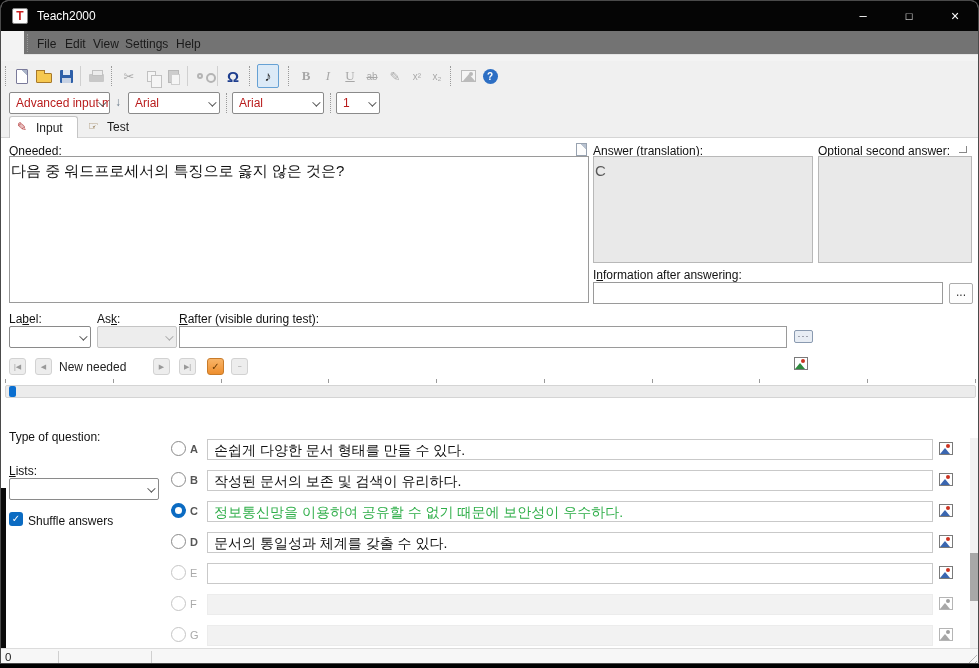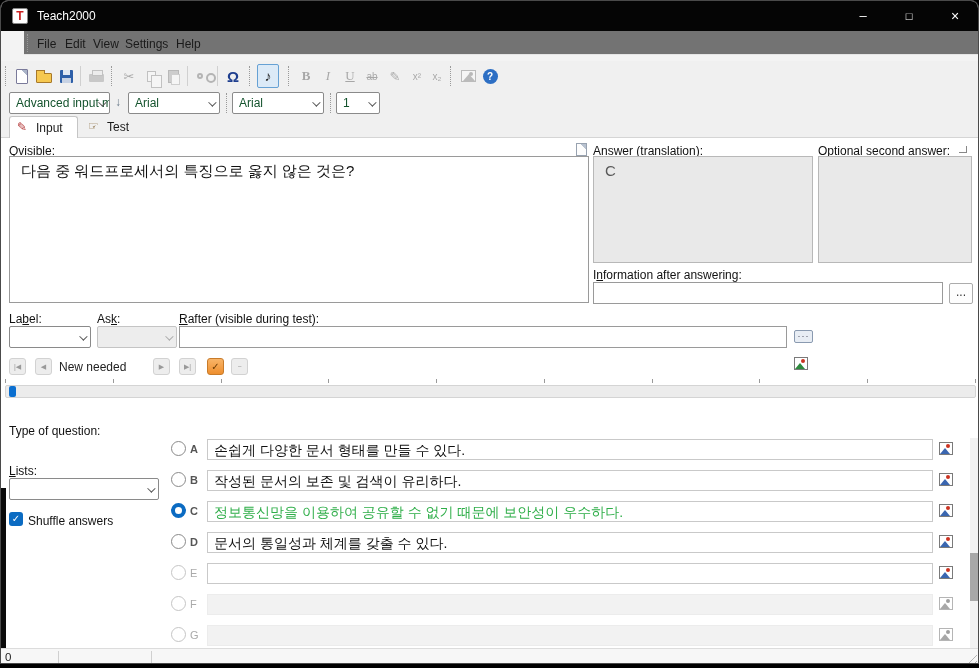--- a/index.html
+++ b/index.html
@@ -48,36 +48,36 @@
   .i-paste { position:relative; width:11px; height:13px; background:#b9915c; border:1px solid #7d5c2e;}
   .i-paste::before { content:""; position:absolute; left:2px; top:3px; width:7px; height:9px; background:#fff; border:1px solid #999;}
   .i-find { position:relative; width:6px; height:6px; border:2px solid #555; border-radius:50%; margin-right:7px;}
   .i-find::before { content:""; position:absolute; left:7px; top:-2px; width:6px; height:6px; border:2px solid #555; border-radius:50%;}
   .i-image { position:relative; width:15px; height:12px; background:#fff; border:1px solid #666;}
   .i-image::before { content:""; position:absolute; left:1px; bottom:0; border-left:6px solid transparent; border-right:6px solid transparent; border-bottom:7px solid #3a7a3a;}
   .i-image::after { content:""; position:absolute; right:2px; top:1px; width:4px; height:4px; border-radius:50%; background:#cc4422;}
   
   .comborow { position:absolute; left:0; top:90px; width:100%; height:25px; background:#f0f0f0;}
   .combo { position:absolute; top:1px; height:22px; background:#fff; border:1px solid #8a8a8a; border-radius:2px;
-           font-size:12px; color:#14532d; padding:3px 18px 0 6px; overflow:hidden; white-space:nowrap;}
+           font-size:12px; color:#b91c1c; padding:3px 18px 0 6px; overflow:hidden; white-space:nowrap;}
   .combo .chev, .select .chev { position:absolute; right:5px; top:8px; width:6px; height:6px; border-right:1px solid #555; border-bottom:1px solid #555; transform:rotate(45deg) translateY(-2px);}
   .font-arrow { position:absolute; top:4px; font-size:12px; color:#6a7a8a;}
   
   .tabbar { position:absolute; left:0; top:114px; width:100%; height:23px; background:#f0f0f0; border-bottom:1px solid #d5d5d5;}
   .tab { position:absolute; top:1px; height:22px; font-size:12px; color:#1a1a1a; padding:4px 10px 0 26px;}
   .tab.active { background:#fff; border:1px solid #c5c5c5; border-bottom:none; border-radius:3px 3px 0 0;}
   .tab .ticon { position:absolute; left:7px; top:3px; font-size:12px;}
   .ticon-pen { color:#b03030; } .ticon-hand { color:#806030; }
   
   .main { position:absolute; left:0; top:137px; width:100%; height:510px; background:#fff;}
   .flabel { position:absolute; font-size:12px; color:#111;}
   .flabel u { text-decoration:underline; }
   .doc-icon { position:absolute; width:11px; height:13px; background:#fdfdfd; border:1px solid #98a2b0;
               background:linear-gradient(225deg,#b8c2d0 0 4px,#fdfdfd 4px);}
-  .bigbox { position:absolute; border:1px solid #9a9a9a; background:#fff; font-size:15px; color:#111; padding:5px 11px;}
+  .bigbox { position:absolute; border:1px solid #9a9a9a; background:#fff; font-size:15px; color:#111; padding:5px 1px;}
   .bigbox.dis { background:#e9e9e9; border-color:#b8b8b8; color:#5a5a5a;}
   .corner-mark { position:absolute; width:8px; height:7px; border-right:1px solid #888; border-bottom:1px solid #888;}
   .tfield { position:absolute; height:22px; border:1px solid #9a9a9a; background:#fff; font-size:12px; padding:4px 6px; color:#111;}
   .more-btn { position:absolute; width:24px; height:21px; background:#fdfdfd; border:1px solid #ababab; border-radius:2px;
               font-size:12px; color:#333; text-align:center; line-height:16px;}
   .select { position:absolute; height:22px; background:#fff; border:1px solid #8a8a8a; border-radius:2px; font-size:12px;
             padding:20px 18px 0 6px; white-space:nowrap; overflow:hidden;}
   .select.dis { background:#ededed; color:#9a9a9a; border-color:#c4c4c4;}
   .select.dis .chev{ border-color:#aaa;}
   .kbd-btn { position:absolute; width:19px; height:13px; border:1px solid #8a9ab0; background:#e8edf4; border-radius:2px;
@@ -233,21 +233,21 @@
       <span>Input</span>
     </div>
     <div class="tab" style="left:80px; width:62px;">
       <span class="ticon ticon-hand">☞</span>
       <span>Test</span>
     </div>
   </div>
 
   <div class="main">
 
-    <div class="flabel" style="left:8px; top:6px;"><span></span><u>Q</u><span>visible:</span></div>
+    <div class="flabel" style="left:8px; top:6px;"><span></span><u>Q</u><span>needed:</span></div>
     <span class="doc-icon" style="left:575px; top:5px;"></span>
     <div class="bigbox" style="left:8px; top:18px; width:580px; height:147px;">
       <span>다음 중 워드프로세서의 특징으로 옳지 않은 것은?</span>
     </div>
 
     <div class="flabel" style="left:592px; top:6px;"><span></span><u>A</u><span>nswer (translation):</span></div>
     <div class="bigbox dis" style="left:592px; top:18px; width:220px; height:107px;">
       <span>C</span>
     </div>
 
@@ -294,21 +294,21 @@
         <span></span>
         <span></span>
         <span></span>
         <span></span>
         <span></span>
         <span></span>
     </div>
     <div class="slider-track" style="left:4px; top:247px; width:971px;"></div>
     <div class="slider-thumb" style="left:8px; top:248px;"></div>
 
-    <div class="flabel" style="left:8px; top:286px;">Type of question:</div>
+    <div class="flabel" style="left:8px; top:292px;">Type of question:</div>
     <div class="flabel" style="left:8px; top:326px;"><span></span><u>L</u><span>ists:</span></div>
     <div class="select" style="left:8px; top:340px; width:150px;">
       <span></span><span class="chev"></span>
     </div>
     <div class="checkbox" style="left:8px; top:374px;">✓</div>
     <div class="flabel" style="left:27px; top:376px;">Shuffle answers</div>
 
     <div>
       <span class="radio" style="left:170px; top:303px;"></span>
       <span class="chletter" style="left:189px; top:305px;">A</span>

